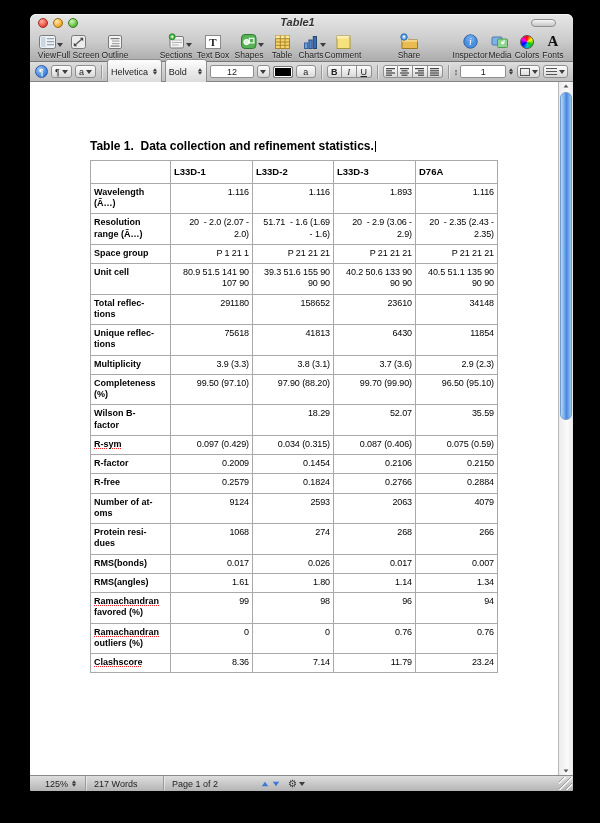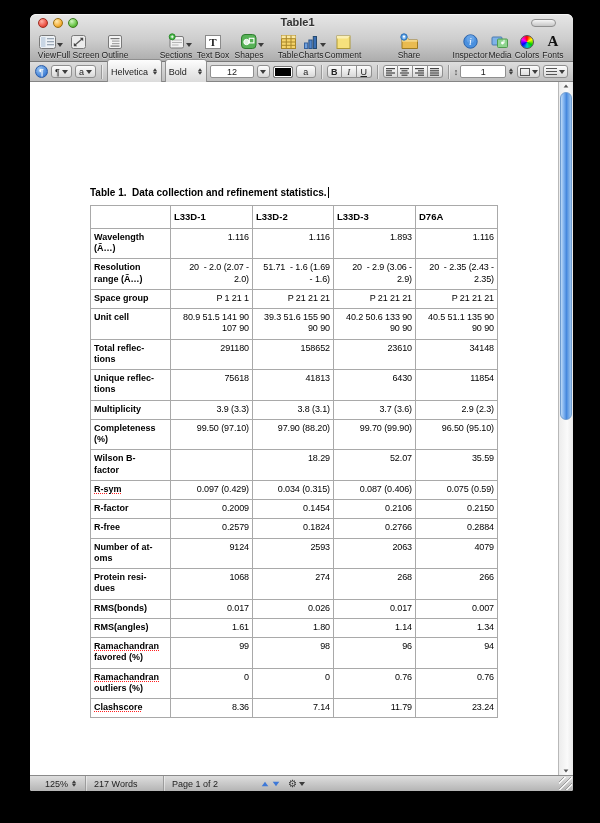--- a/index.html
+++ b/index.html
@@ -8,21 +8,21 @@
 
   .window { position:absolute; left:30px; top:14px; width:543px; height:777px;
     background:#fff; border-radius:6px 6px 2px 2px; box-shadow:0 12px 30px rgba(0,0,0,.65);
     overflow:hidden; }
 
   
   .chrome-top { position:absolute; left:0; top:0; right:0; height:48px;
     background:linear-gradient(#e6e6e6 0%, #cdcdcd 55%, #adadad 100%);
     border-bottom:1px solid #777; border-radius:6px 6px 0 0;
     box-shadow:inset 0 1px 0 rgba(255,255,255,.6); }
-  .titlebar { position:absolute; left:0; top:0; right:8px; height:17px; }
+  .titlebar { position:absolute; left:0; top:0; right:8px; height:17px;font-style:italic; }
   .traffic { position:absolute; left:8px; top:4px; display:flex; gap:5px; }
   .tl { width:10px; height:10px; border-radius:50%; display:inline-block; }
   .tl.red   { background:radial-gradient(circle at 35% 30%, #ffb3a8, #ee5648 60%, #b4281c); border:1px solid #9d2c20; }
   .tl.yellow{ background:radial-gradient(circle at 35% 30%, #ffe9b0, #f6b13a 60%, #c07d10); border:1px solid #9a6f13; }
   .tl.green { background:radial-gradient(circle at 35% 30%, #d2f5c0, #6ac648 60%, #3a8a1e); border:1px solid #3d7a1f; }
   .window-title { text-align:center; font-size:11px; font-weight:bold; color:#333;
     line-height:17px; text-shadow:0 1px 0 rgba(255,255,255,.55); }
   .pill { position:absolute; right:9px; top:5px; width:25px; height:8px; border-radius:5px;
     background:linear-gradient(#f6f6f6,#c6c6c6); border:1px solid #8f8f8f; }
 
@@ -77,21 +77,21 @@
   .spc-icon { font-size:9px; color:#333; }
   .fmt-cols { width:24px; } .fmt-list { width:26px; margin-left:auto; }
   .mini-grid { width:10px; height:8px; border:1px solid #555; display:inline-block;
     background:linear-gradient(90deg, transparent 45%, #555 45%, #555 55%, transparent 55%); }
   .mini-list { width:11px; height:8px; display:inline-block;
     background:repeating-linear-gradient(#555 0 1px, transparent 1px 3px); }
 
   
   .content { position:absolute; left:0; top:68px; right:0; bottom:16px; background:#fff; }
   .page-inner { position:absolute; left:60px; top:57px; width:407px; }
-  .doc-title { font-size:10px; font-weight:bold; color:#000; white-space:pre; margin-bottom:7px;margin-top:48px; }
+  .doc-title { font-size:12px; font-weight:bold; color:#000; white-space:pre; margin-bottom:7px; }
   .caret { display:inline-block; width:1px; height:11px; background:#000; margin-left:1px; vertical-align:-2px; }
 
   table.stats { border-collapse:collapse; width:407px; table-layout:fixed; }
   table.stats th, table.stats td { border:1px solid #a9a9a9; vertical-align:top;
     font-size:9px; line-height:1.25; padding:3px 3px 4px 3px; }
   table.stats thead th { text-align:left; font-size:9.5px; font-weight:bold; padding:5px 3px; }
   th.rowlabel { text-align:left; font-weight:bold; white-space:pre-wrap; }
   td.val { text-align:right; white-space:pre-wrap; letter-spacing:-0.1px; }
   .misspell { text-decoration:underline; text-decoration-style:dotted; text-decoration-color:#ff1f1f;
     text-decoration-thickness:1px; text-underline-offset:1px; }
@@ -202,21 +202,21 @@
           <div class="tb-icon">
             <svg width="16" height="15">
               <rect x="0.5" y="0.5" width="14.5" height="14" rx="3.5" fill="#57b257" stroke="#2f7d2f"></rect>
               <circle cx="5.5" cy="8" r="2.7" fill="#dff2df" stroke="#fff"></circle>
               <rect x="8.3" y="4.3" width="4.6" height="4.6" fill="none" stroke="#fff" stroke-width="1.1"></rect>
             </svg>
             <b class="tri-d tbdd"></b>
           </div>
           <div class="tb-label">Shapes</div>
         </div>
-        <div class="tb-item" style="left: 230px;">
+        <div class="tb-item" style="left: 224px;">
           <div class="tb-icon">
             <svg width="15" height="14">
               <rect x="0.5" y="0.5" width="14" height="13" fill="#f5d46a" stroke="#a8862a"></rect>
               <rect x="0.5" y="0.5" width="14" height="3.2" fill="#fbe9a4"></rect>
               <line x1="5.3" y1="0.5" x2="5.3" y2="13.5" stroke="#a8862a"></line>
               <line x1="10" y1="0.5" x2="10" y2="13.5" stroke="#a8862a"></line>
               <line x1="0.5" y1="3.7" x2="14.5" y2="3.7" stroke="#a8862a"></line>
               <line x1="0.5" y1="7" x2="14.5" y2="7" stroke="#a8862a"></line>
               <line x1="0.5" y1="10.3" x2="14.5" y2="10.3" stroke="#a8862a"></line>
             </svg>

